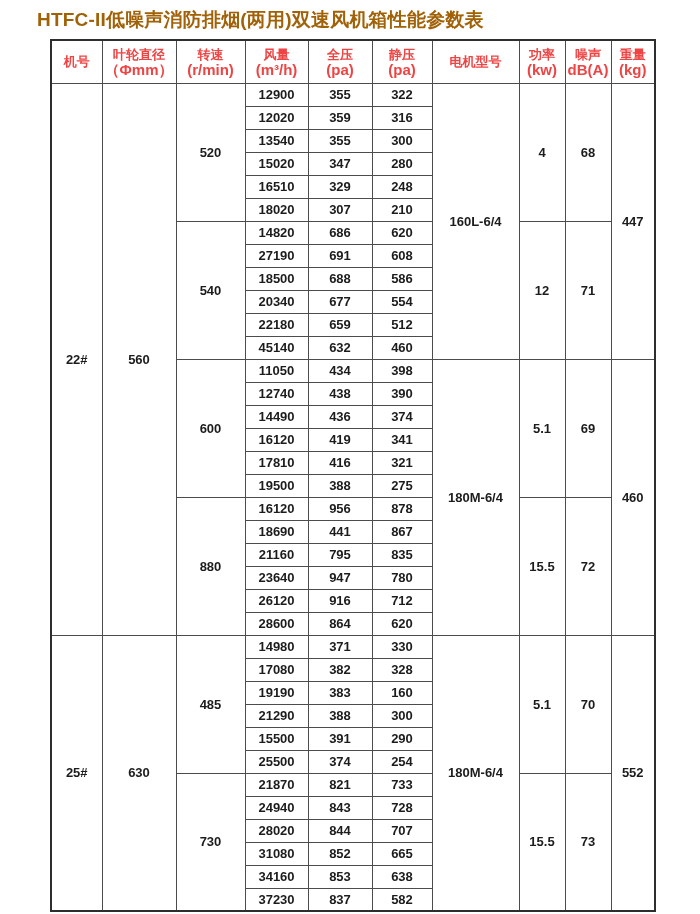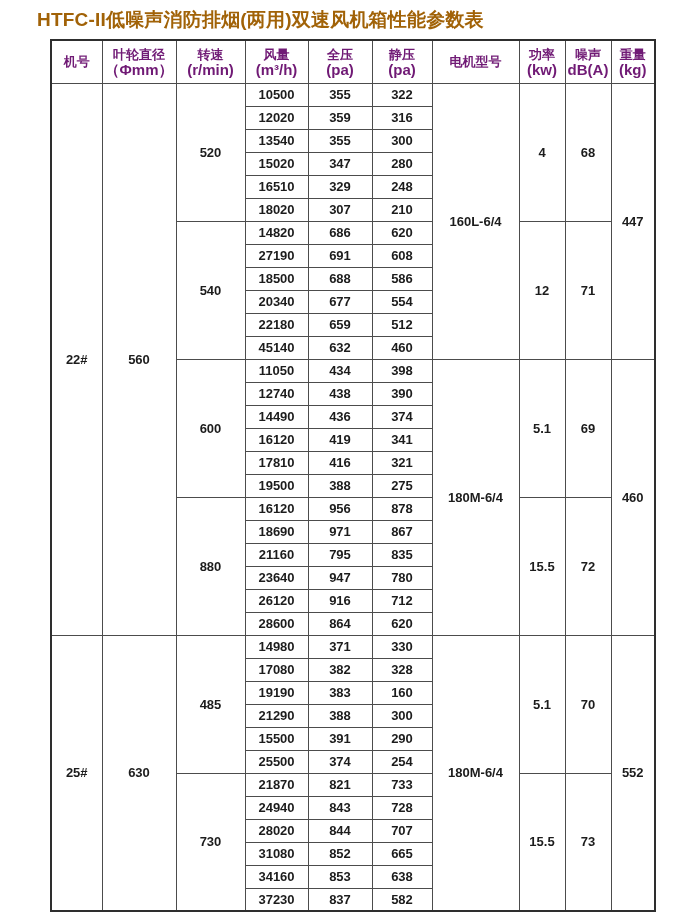--- a/index.html
+++ b/index.html
@@ -26,21 +26,21 @@
     border: 2px solid #2e2e2e;
   }
   .perf th, .perf td {
     border: 1px solid #4c4c4c;
     padding: 0;
     text-align: center;
     vertical-align: middle;
     overflow: hidden;
   }
   .perf thead tr { height: 43px; }
-  .perf th { font-weight: 700; color: #701a75; }
+  .perf th { font-weight: 700; color: #ef4444; }
   .perf th .l1 { display: block; font-size: 13px; line-height: 16px; font-weight: 700; }
   .perf th .l2 { display: block; font-size: 15px; line-height: 14px; font-weight: 700; }
   .perf th .l2:empty { display: none; }
   .perf tbody tr { height: 23px; }
   .perf tbody td { font-size: 13px; font-weight: 700; color: #1c1c1c; }
 </style>
 </head>
 <body>
 
 <div class="page-title">HTFC-II低噪声消防排烟(两用)双速风机箱性能参数表</div>
@@ -99,21 +99,21 @@
           <span class="l2">(kg)</span>
         </th>
     </tr>
   </thead>
   <tbody>
 
     <tr>
       <td rowspan="24">22#</td>
       <td rowspan="24">560</td>
       <td rowspan="6">520</td>
-      <td>10500</td>
+      <td>12900</td>
       <td>355</td>
       <td>322</td>
       <td rowspan="12">160L-6/4</td>
       <td rowspan="6">4</td>
       <td rowspan="6">68</td>
       <td rowspan="12">447</td>
     </tr>
     <tr>
       <td>12020</td>
       <td>359</td>
@@ -213,21 +213,21 @@
     <tr>
       <td rowspan="6">880</td>
       <td>16120</td>
       <td>956</td>
       <td>878</td>
       <td rowspan="6">15.5</td>
       <td rowspan="6">72</td>
     </tr>
     <tr>
       <td>18690</td>
-      <td>971</td>
+      <td>441</td>
       <td>867</td>
     </tr>
     <tr>
       <td>21160</td>
       <td>795</td>
       <td>835</td>
     </tr>
     <tr>
       <td>23640</td>
       <td>947</td>

